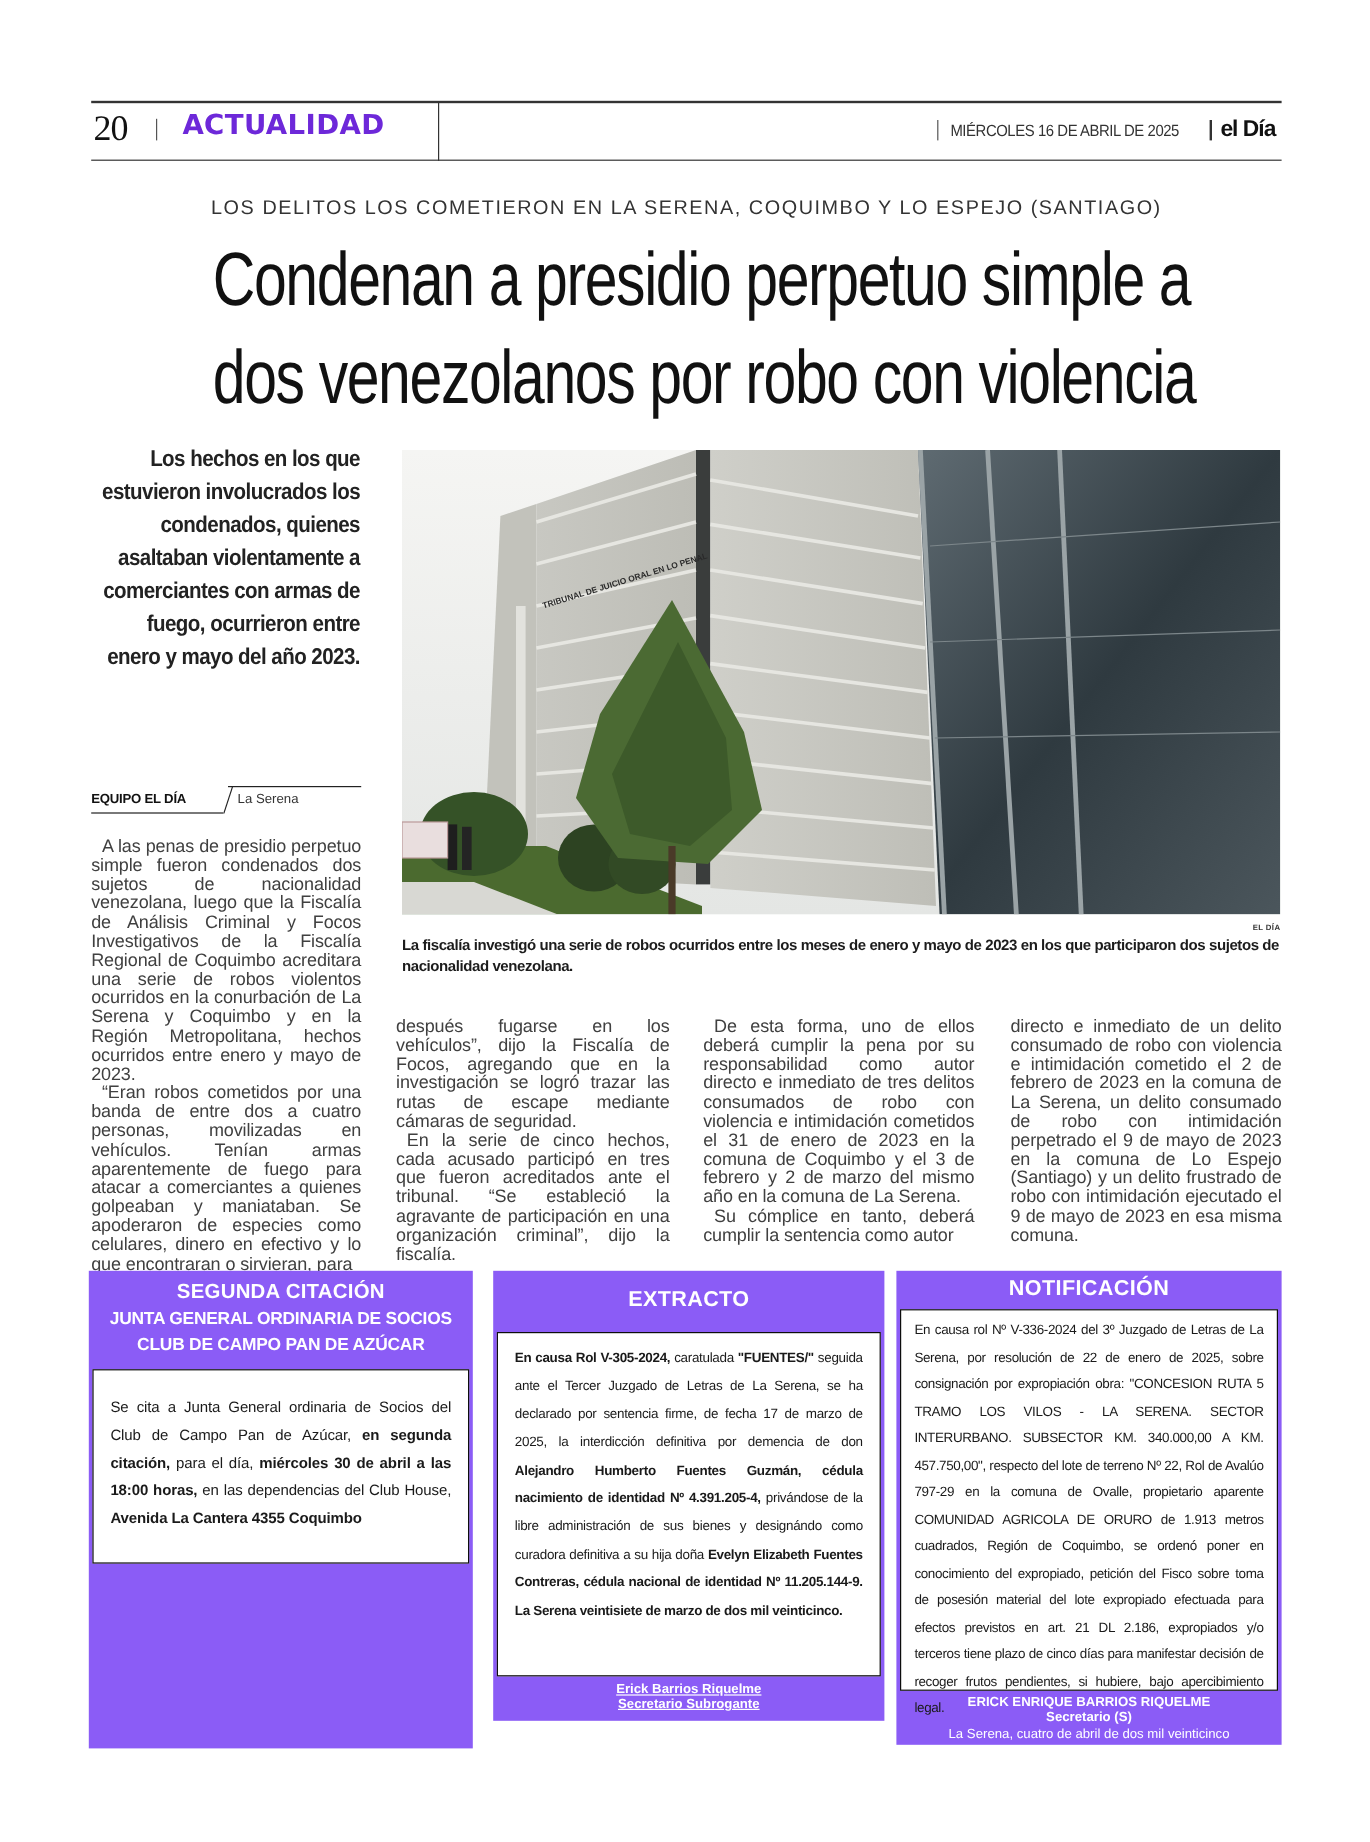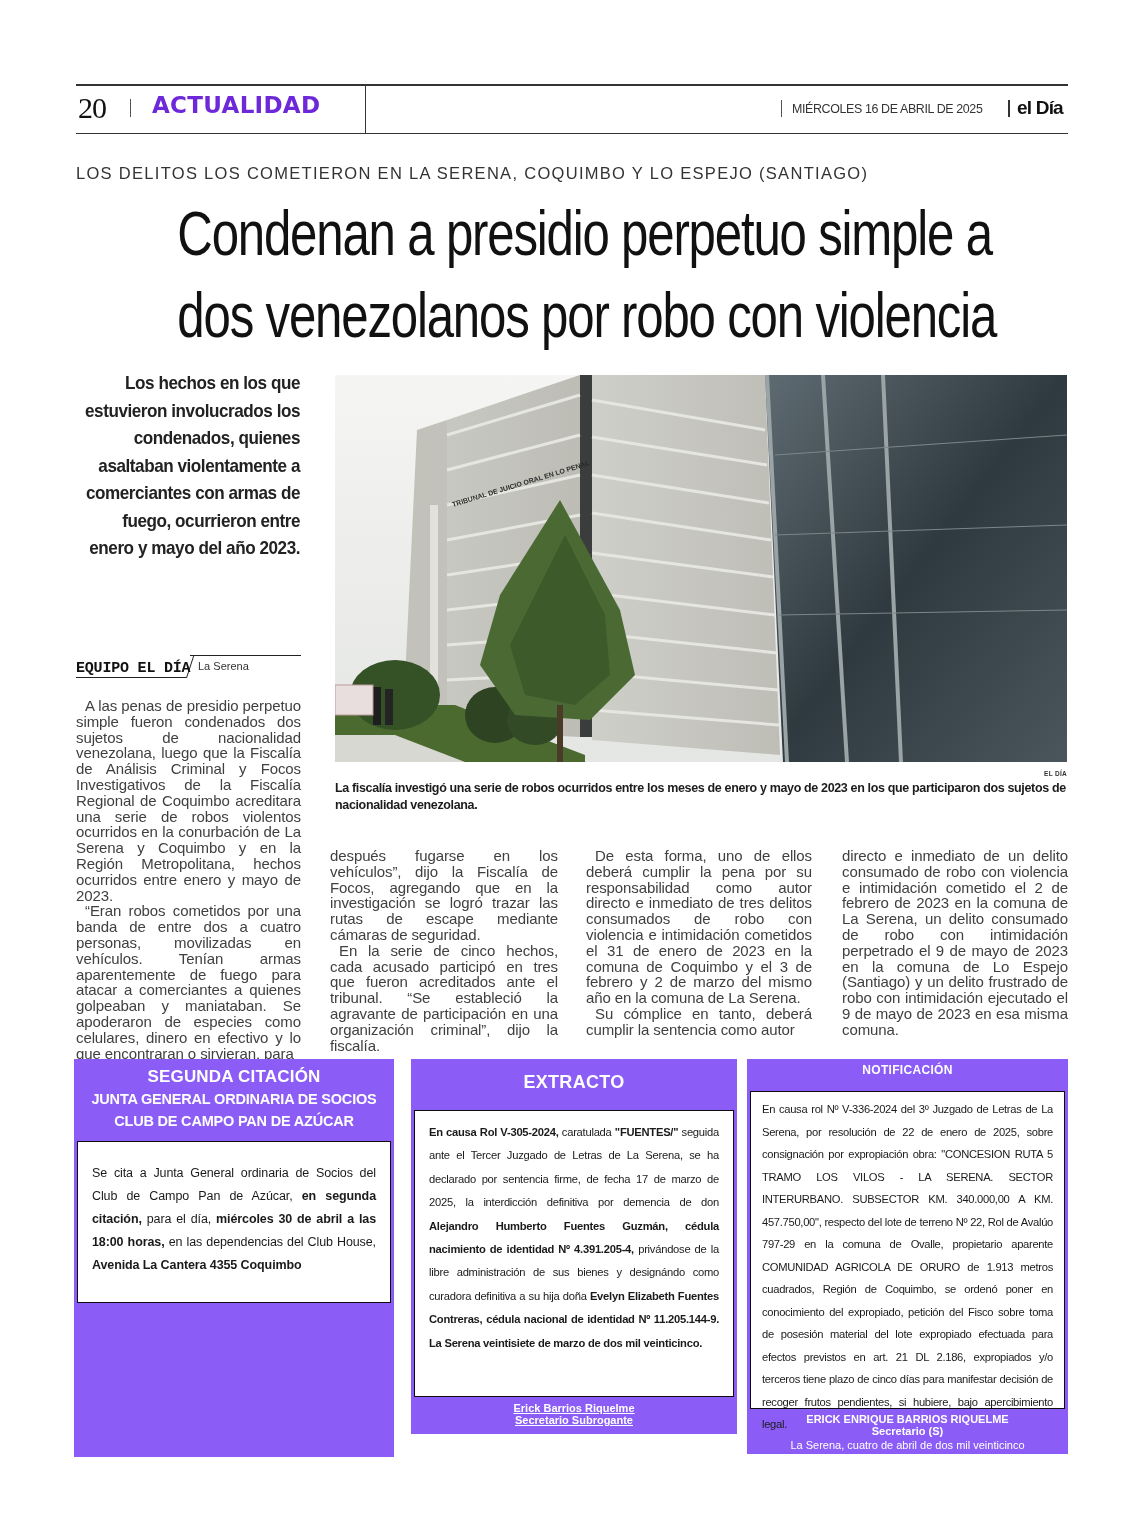--- a/index.html
+++ b/index.html
@@ -12,39 +12,39 @@
     .hdr-vdiv { position: absolute; left: 365px; top: 85px; width: 1px; height: 49px; background: #333; }
     .page-num { position: absolute; left: 78px; top: 91px; font-family: "Liberation Serif", serif; font-size: 30px; color: #111; letter-spacing: -1px; }
     .bar1 { position: absolute; left: 130px; top: 99px; width: 1px; height: 18px; background: #555; }
     .section { position: absolute; left: 152px; top: 92px; font-family: "DejaVu Sans", sans-serif; font-weight: bold; font-size: 23px; color: #6d28d9; letter-spacing: 0.3px; }
     .bar2 { position: absolute; left: 781px; top: 100px; width: 1px; height: 17px; background: #555; }
     .date { position: absolute; left: 792px; top: 101px; font-family: "Liberation Sans", sans-serif; font-size: 13.5px; color: #333; letter-spacing: -0.4px; transform: scaleX(0.92); transform-origin: left center; }
     .bar3 { position: absolute; left: 1008px; top: 100px; width: 2px; height: 17px; background: #333; }
     .brand { position: absolute; left: 1017px; top: 97px; font-family: "Liberation Sans", sans-serif; font-weight: bold; font-size: 19px; color: #111; letter-spacing: -0.8px; }
 
     
-    .kicker { position: absolute; left: 76px; top: 164px; width: 992px; font-family: "Liberation Sans Narrow", "Liberation Sans", sans-serif; font-size: 16.5px; color: #333; letter-spacing: 1.3px; }
+    .kicker { position: absolute; left: 76px; top: 164px; width: 992px; text-align: center; font-family: "Liberation Sans Narrow", "Liberation Sans", sans-serif; font-size: 16.5px; color: #333; letter-spacing: 1.3px; }
     .headline { position: absolute; left: 66px; top: 192px; width: 1012px; text-align: center; font-family: "Liberation Sans", sans-serif; font-size: 63px; line-height: 82px; color: #111; letter-spacing: -1.5px; transform: scaleX(0.78); transform-origin: center top; white-space: nowrap; }
     .headline div { white-space: nowrap; }
 
     
     .lead { position: absolute; left: 60px; top: 369px; width: 240px; text-align: right; font-family: "Liberation Sans", sans-serif; font-weight: bold; font-size: 19px; line-height: 27.5px; color: #222; letter-spacing: -0.5px; transform: scaleX(0.9); transform-origin: right top; }
 
     
     .photo { position: absolute; left: 335px; top: 375px; width: 732px; height: 387px; overflow: hidden; background: #f1f2f0; }
     .photo svg { display: block; }
     .credit { position: absolute; left: 1000px; top: 770px; width: 67px; text-align: right; font-size: 6.5px; font-weight: bold; color: #333; letter-spacing: 0.3px; }
     .caption { position: absolute; left: 335px; top: 780px; width: 736px; font-family: "Liberation Sans", sans-serif; font-weight: bold; font-size: 12.5px; line-height: 17px; color: #1c1c1c; letter-spacing: -0.35px; }
 
     
     .byline-wrap { position: absolute; left: 76px; top: 655px; width: 225px; height: 24px; }
     .byline-rule { position: absolute; left: 0; top: 22px; width: 110px; height: 1px; background: #222; }
     .byline-rule2 { position: absolute; left: 114px; top: 0px; width: 111px; height: 1px; background: #222; }
     .byline-slash { position: absolute; left: 110px; top: 0; width: 1px; height: 23px; background: #222; transform: skewX(-18deg); transform-origin: bottom; }
-    .byline-name { position: absolute; left: 0; top: 5px; font-size: 15px; font-weight: bold; color: #111; letter-spacing: -0.2px; font-family: Liberation Mono, monospace; }
+    .byline-name { position: absolute; left: 0; top: 5px; font-size: 11px; font-weight: bold; color: #111; letter-spacing: -0.2px; }
     .byline-city { position: absolute; left: 122px; top: 5px; font-size: 11px; color: #333; }
 
     
     .col { position: absolute; font-family: "Liberation Sans", sans-serif; font-size: 15px; line-height: 15.8px; color: #404040; text-align: justify; letter-spacing: -0.1px; }
     .col p { text-indent: 9px; }
     .col p.cont { text-indent: 0; }
     .col1 { left: 76px; top: 698px; width: 225px; }
     .col2 { left: 330px; top: 848px; width: 228px; }
     .col3 { left: 586px; top: 848px; width: 226px; }
     .col4 { left: 842px; top: 848px; width: 226px; }
@@ -60,21 +60,21 @@
     .ad1 .ad-inner { left: 3px; top: 82px; width: 314px; height: 162px; padding: 20px 14px 0 14px; font-size: 12.5px; line-height: 23px; text-align: justify; letter-spacing: -0.1px; }
     .ad1 .topics { position: absolute; left: 14px; top: 262px; font-size: 12.5px; line-height: 24px; font-weight: normal; letter-spacing: 0; }
     .ad1 .topics div { font-family: "Liberation Sans", sans-serif; }
 
     .ad2 { left: 411px; top: 1059px; width: 326px; height: 375px; }
     .ad2 .title { position: absolute; left: 0; top: 13px; width: 100%; text-align: center; font-weight: bold; font-size: 18px; letter-spacing: 0.3px; }
     .ad2 .ad-inner { left: 3px; top: 51px; width: 320px; height: 287px; padding: 10px 14px 0 14px; font-size: 11.2px; line-height: 23.4px; text-align: justify; letter-spacing: -0.25px; }
     .ad2 .sign { position: absolute; left: 0; top: 343px; width: 100%; text-align: center; font-weight: bold; font-size: 11px; line-height: 12px; text-decoration: underline; }
 
     .ad3 { left: 747px; top: 1059px; width: 321px; height: 395px; }
-    .ad3 .title { position: absolute; left: 0; top: 4px; width: 100%; text-align: center; font-weight: bold; font-size: 12px; letter-spacing: 0.3px; }
+    .ad3 .title { position: absolute; left: 0; top: 4px; width: 100%; text-align: center; font-weight: bold; font-size: 18px; letter-spacing: 0.3px; }
     .ad3 .ad-inner { left: 3px; top: 32px; width: 315px; height: 318px; padding: 6px 11px 0 11px; font-size: 11.2px; line-height: 22.5px; text-align: justify; letter-spacing: -0.3px; }
     .ad3 .sign1 { position: absolute; left: 0; top: 354px; width: 100%; text-align: center; font-weight: bold; font-size: 11px; line-height: 12px; }
     .ad3 .sign2 { position: absolute; left: 0; top: 366px; width: 100%; text-align: center; font-weight: bold; font-size: 11px; line-height: 12px; }
     .ad3 .sign3 { position: absolute; left: 0; top: 380px; width: 100%; text-align: center; font-size: 11px; line-height: 12px; }
 
     b { font-weight: bold; }
   </style>
 </head>
 <body>
 

